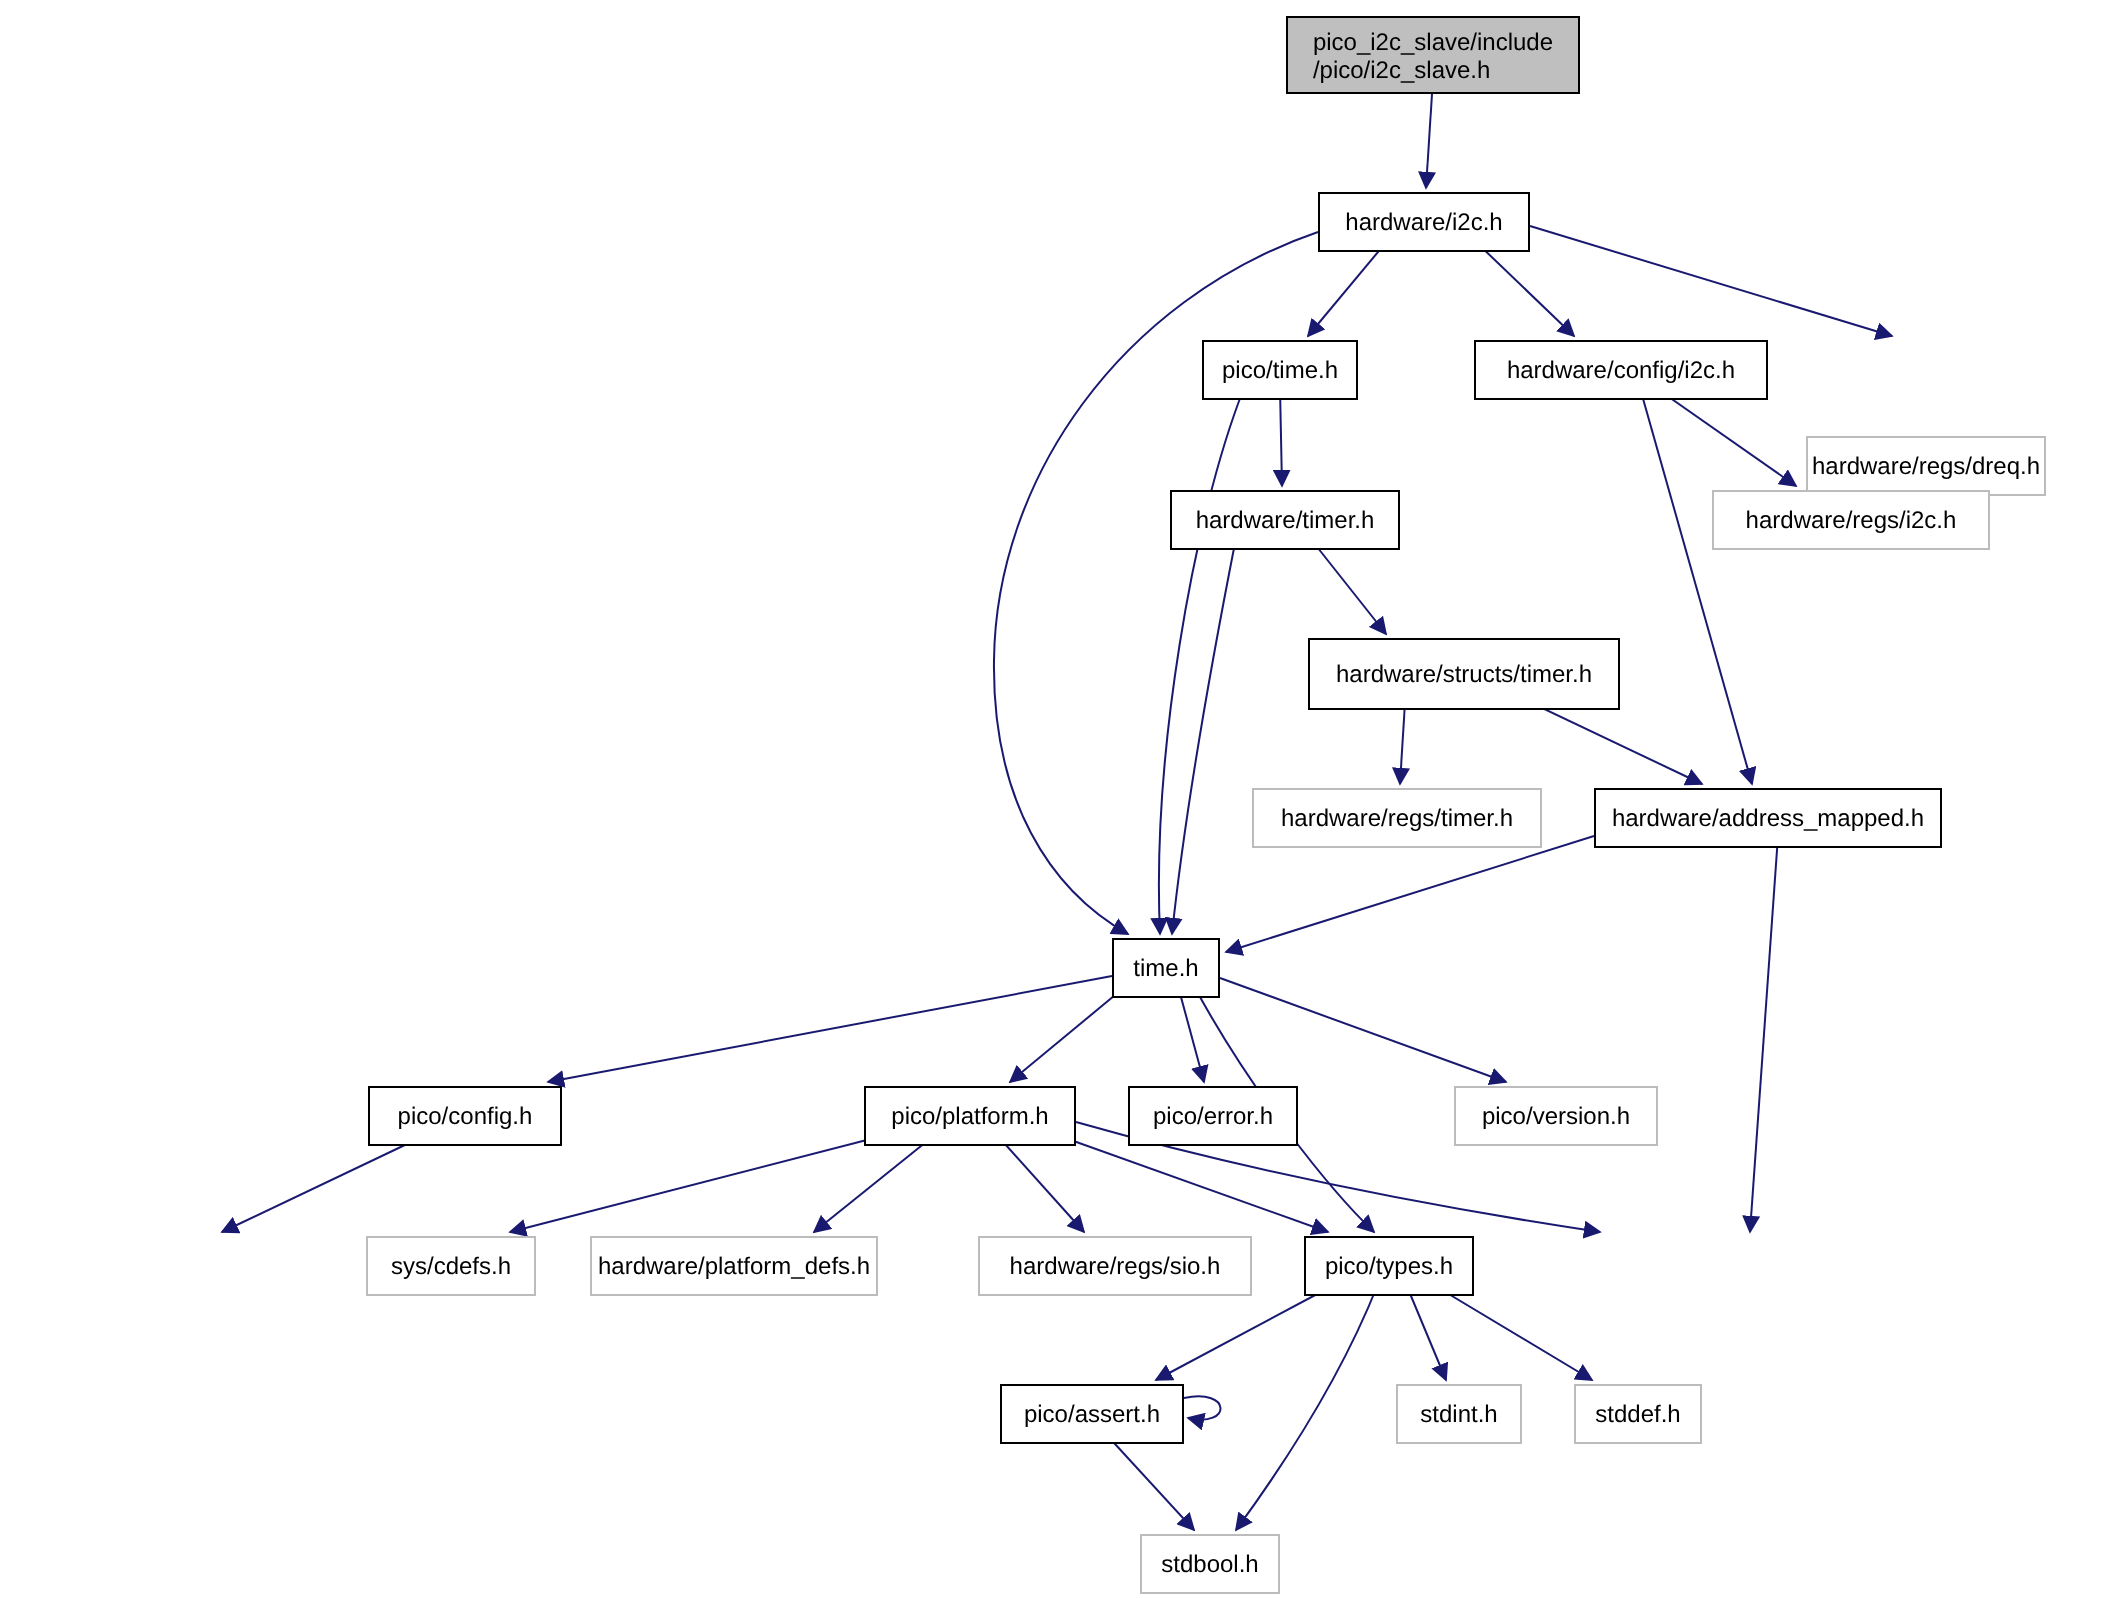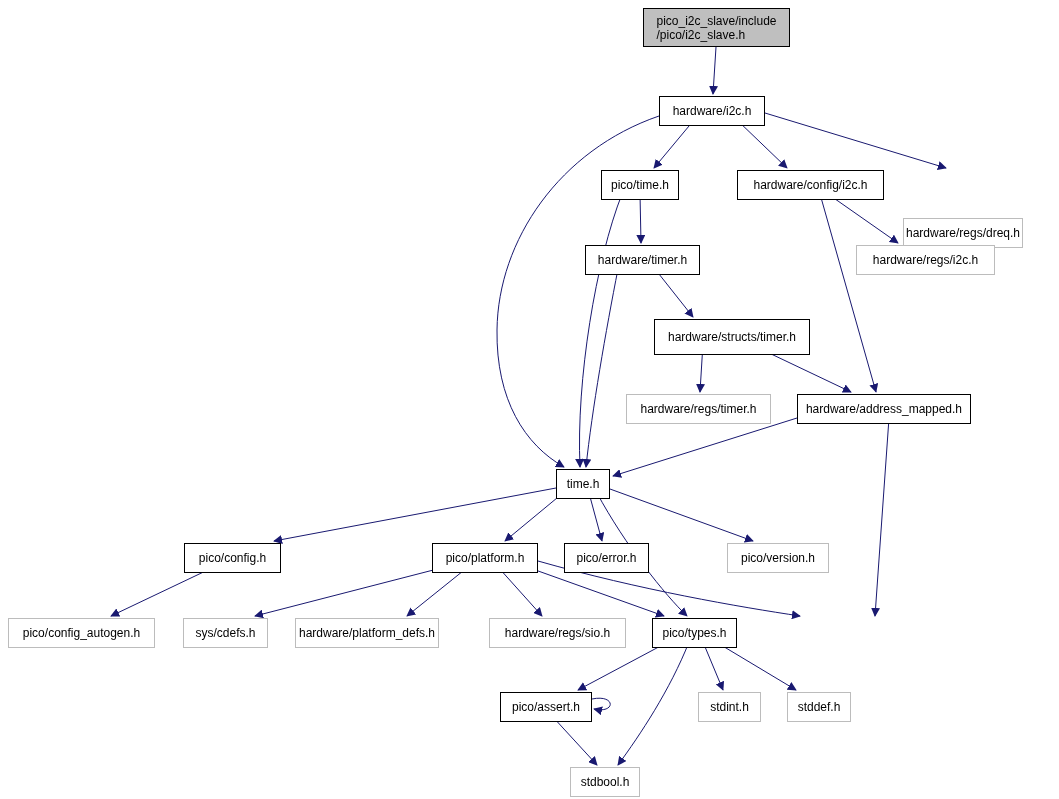--- a/index.html
+++ b/index.html
@@ -82,21 +82,20 @@
   <div class="node" style="left:556px;top:469px;width:54px;height:24px;">time.h</div>
 
   <div class="node" style="left:184px;top:543px;width:97px;height:24px;">pico/config.h</div>
 
   <div class="node" style="left:432px;top:543px;width:106px;height:24px;">pico/platform.h</div>
 
   <div class="node" style="left:564px;top:543px;width:85px;height:24px;">pico/error.h</div>
 
   <div class="node unlinked" style="left:727px;top:543px;width:102px;height:24px;">pico/version.h</div>
 
-  <div class="node unlinked" style="left:8px;top:618px;width:147px;height:24px;">pico/config_autogen.h</div>
 
   <div class="node unlinked" style="left:183px;top:618px;width:85px;height:24px;">sys/cdefs.h</div>
 
   <div class="node unlinked" style="left:295px;top:618px;width:144px;height:24px;">hardware/platform_defs.h</div>
 
   <div class="node unlinked" style="left:489px;top:618px;width:137px;height:24px;">hardware/regs/sio.h</div>
 
   <div class="node" style="left:652px;top:618px;width:85px;height:24px;">pico/types.h</div>
 
 

